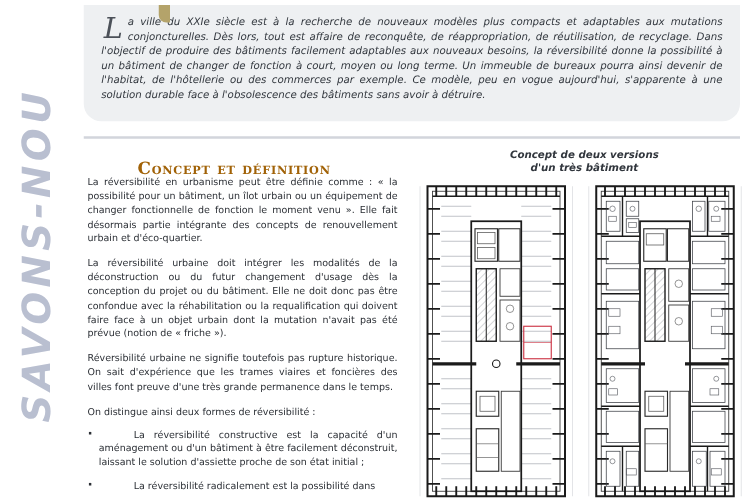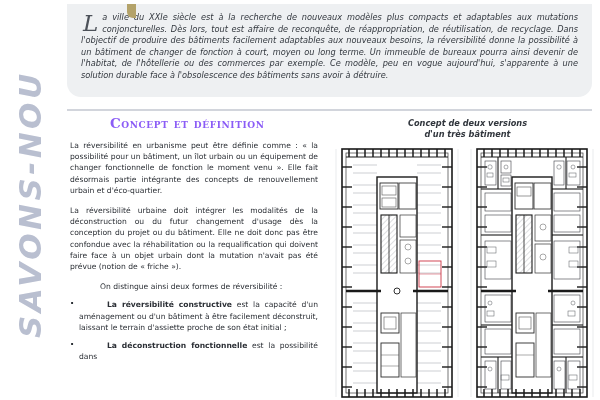--- a/index.html
+++ b/index.html
@@ -90,47 +90,46 @@
     top: 109px;
     width: 525px;
     height: 2px;
     background: #d2d5dc;
   }
 
   
   .section-heading {
     position: absolute;
     left: 110px;
-    top: 104px;
+    top: 116px;
     font-family: "DejaVu Serif", "Liberation Serif", serif;
     font-variant: small-caps;
     font-weight: bold;
     font-size: 13.5px;
     letter-spacing: 0.6px;
-    color: #8b5cf6;
+    color: #a16207;
     white-space: nowrap;
   }
 
   
   .body-col {
     position: absolute;
     left: 70px;
     top: 140px;
     width: 248px;
     font-size: 7.6px;
     line-height: 11.2px;
     color: #2b2f35;
     text-align: justify;
   }
   .body-col p {
     margin: 0 0 9px 0;
   }
   .body-col p.tight {
     margin-bottom: 7px;
-    margin-left: 30px;
   }
   .bullet-list {
     margin: 0;
     padding: 0;
     list-style: none;
   }
   .bullet-list li {
     position: relative;
     padding-left: 9px;
     margin-bottom: 7px;
@@ -138,21 +137,21 @@
   }
   .bullet-list li::before {
     content: "\00B7";
     position: absolute;
     left: 0;
     top: -1px;
     font-weight: bold;
     font-size: 11px;
     color: #2b2f35;
   }
-  .bullet-list b { font-weight: bold; padding-left: 28px; }
+  .bullet-list b { font-weight: normal; padding-left: 28px; }
 
   
   .fig-caption {
     position: absolute;
     left: 340px;
     top: 118px;
     width: 255px;
     text-align: center;
     font-style: italic;
     font-weight: bold;
@@ -190,24 +189,25 @@
   <p class="intro-text"><span class="dropcap">L</span><span>a ville du XXIe siècle est à la recherche de nouveaux modèles plus compacts et adaptables aux mutations conjoncturelles. Dès lors, tout est affaire de reconquête, de réappropriation, de réutilisation, de recyclage. Dans l'objectif de produire des bâtiments facilement adaptables aux nouveaux besoins, la réversibilité donne la possibilité à un bâtiment de changer de fonction à court, moyen ou long terme. Un immeuble de bureaux pourra ainsi devenir de l'habitat, de l'hôtellerie ou des commerces par exemple. Ce modèle, peu en vogue aujourd'hui, s'apparente à une solution durable face à l'obsolescence des bâtiments sans avoir à détruire.</span></p>
 </div>
 
 <div class="divider"></div>
 
 <h2 class="section-heading">Concept et définition</h2>
 
 <div class="body-col">
   <p>La réversibilité en urbanisme peut être définie comme : « la possibilité pour un bâtiment, un îlot urbain ou un équipement de changer fonctionnelle de fonction le moment venu ». Elle fait désormais partie intégrante des concepts de renouvellement urbain et d'éco-quartier.</p>
   <p>La réversibilité urbaine doit intégrer les modalités de la déconstruction ou du futur changement d'usage dès la conception du projet ou du bâtiment. Elle ne doit donc pas être confondue avec la réhabilitation ou la requalification qui doivent faire face à un objet urbain dont la mutation n'avait pas été prévue (notion de « friche »).</p>
+  <p>Réversibilité urbaine ne signifie toutefois pas rupture historique. On sait d'expérience que les trames viaires et foncières des villes font preuve d'une très grande permanence dans le temps.</p>
   <p class="tight">On distingue ainsi deux formes de réversibilité :</p>
   <ul class="bullet-list">
-    <li><b>La réversibilité constructive</b><span> est la capacité d'un aménagement ou d'un bâtiment à être facilement déconstruit, laissant le terrain d'assiette proche de son état initial ;</span></li>
-    <li><b>La déconstruction fonctionnelle</b><span> est la possibilité dans</span></li>
+    <li><b>La réversibilité constructive</b><span> est la capacité d'un aménagement ou d'un bâtiment à être facilement déconstruit, laissant le solution d'assiette proche de son état initial ;</span></li>
+    <li><b>La réversibilité radicalement</b><span> est la possibilité dans</span></li>
   </ul>
 </div>
 
 <div class="fig-caption">
   <div>Concept de deux versions</div>
   <div>d'un très bâtiment</div>
 </div>
 
 <div class="plans-wrap">
 

